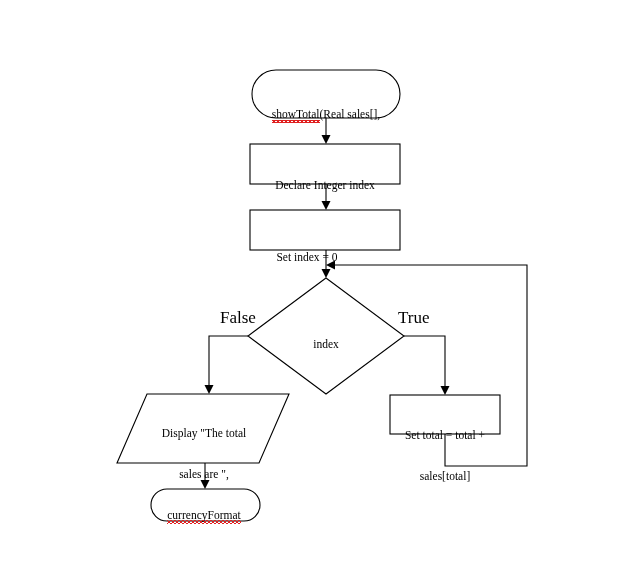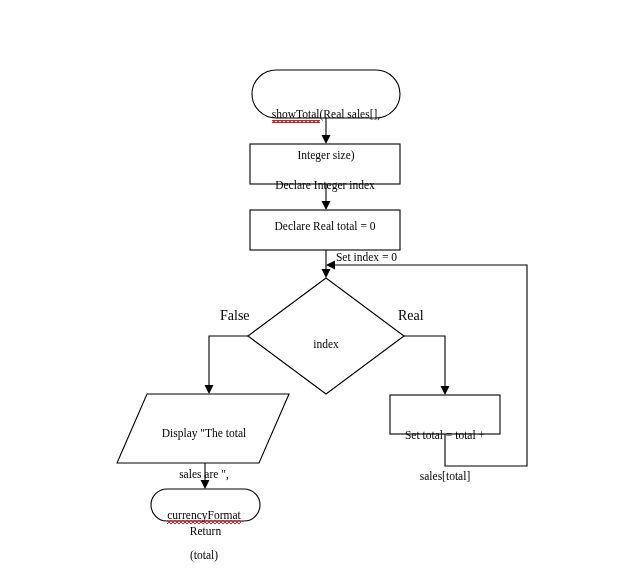--- a/index.html
+++ b/index.html
@@ -24,21 +24,21 @@
     position: absolute;
     text-align: center;
     line-height: 1.18;
     font-size: 11.5px;
     color: #000;
     white-space: pre;
     pointer-events: none;
   }
   .branch-label {
     position: absolute;
-    font-size: 14px;
+    font-size: 17px;
     color: #000;
     white-space: nowrap;
   }
   
   .squiggle {
     position: relative;
     display: inline-block;
   }
   .squiggle::after {
     content: "";
@@ -117,49 +117,43 @@
     <path class="conn" d="M404,336 L445,336 L445,389"></path>
     <polygon class="head" points="445,395 440.5,386 449.5,386"></polygon>
 
     <path class="conn" d="M205,463 L205,483"></path>
     <polygon class="head" points="205,489 200.5,480 209.5,480"></polygon>
 
   </svg>
 
   <div class="label" style="left:252px; top:81px; width:148px;">
     <div><span class="squiggle">showTotal</span><span>(Real sales[],</span></div>
-    <div>Integer size)</div>
   </div>
 
   <div class="label" style="left:250px; top:152px; width:150px;">
     <div>Declare Integer index</div>
-    <div>Declare Real total = 0</div>
   </div>
 
-  <div class="label" style="left:247px; top:224px; width:150px;text-align:right;">
+  <div class="label" style="left:232px; top:224px; width:150px;">
     <div>Set index = 0</div>
   </div>
 
   <div class="label" style="left:256px; top:311px; width:140px;">
     <div>index</div>
   </div>
 
   <div class="branch-label" style="left:220px; top:308px;">False</div>
 
-  <div class="branch-label" style="left:398px; top:308px;">Real</div>
+  <div class="branch-label" style="left:398px; top:308px;">True</div>
 
   <div class="label" style="left:133px; top:400px; width:142px;">
     <div>Display "The total</div>
     <div>sales are ",</div>
     <div><span class="squiggle squiggle-strong">currencyFormat</span></div>
-    <div>(total)</div>
   </div>
 
   <div class="label" style="left:390px; top:402px; width:110px;">
     <div>Set total = total +</div>
     <div>sales[total]</div>
   </div>
 
-  <div class="label" style="left:151px; top:498px; width:109px;">
-    <div>Return</div>
-  </div>
 
 </div>
 
 </body></html>

